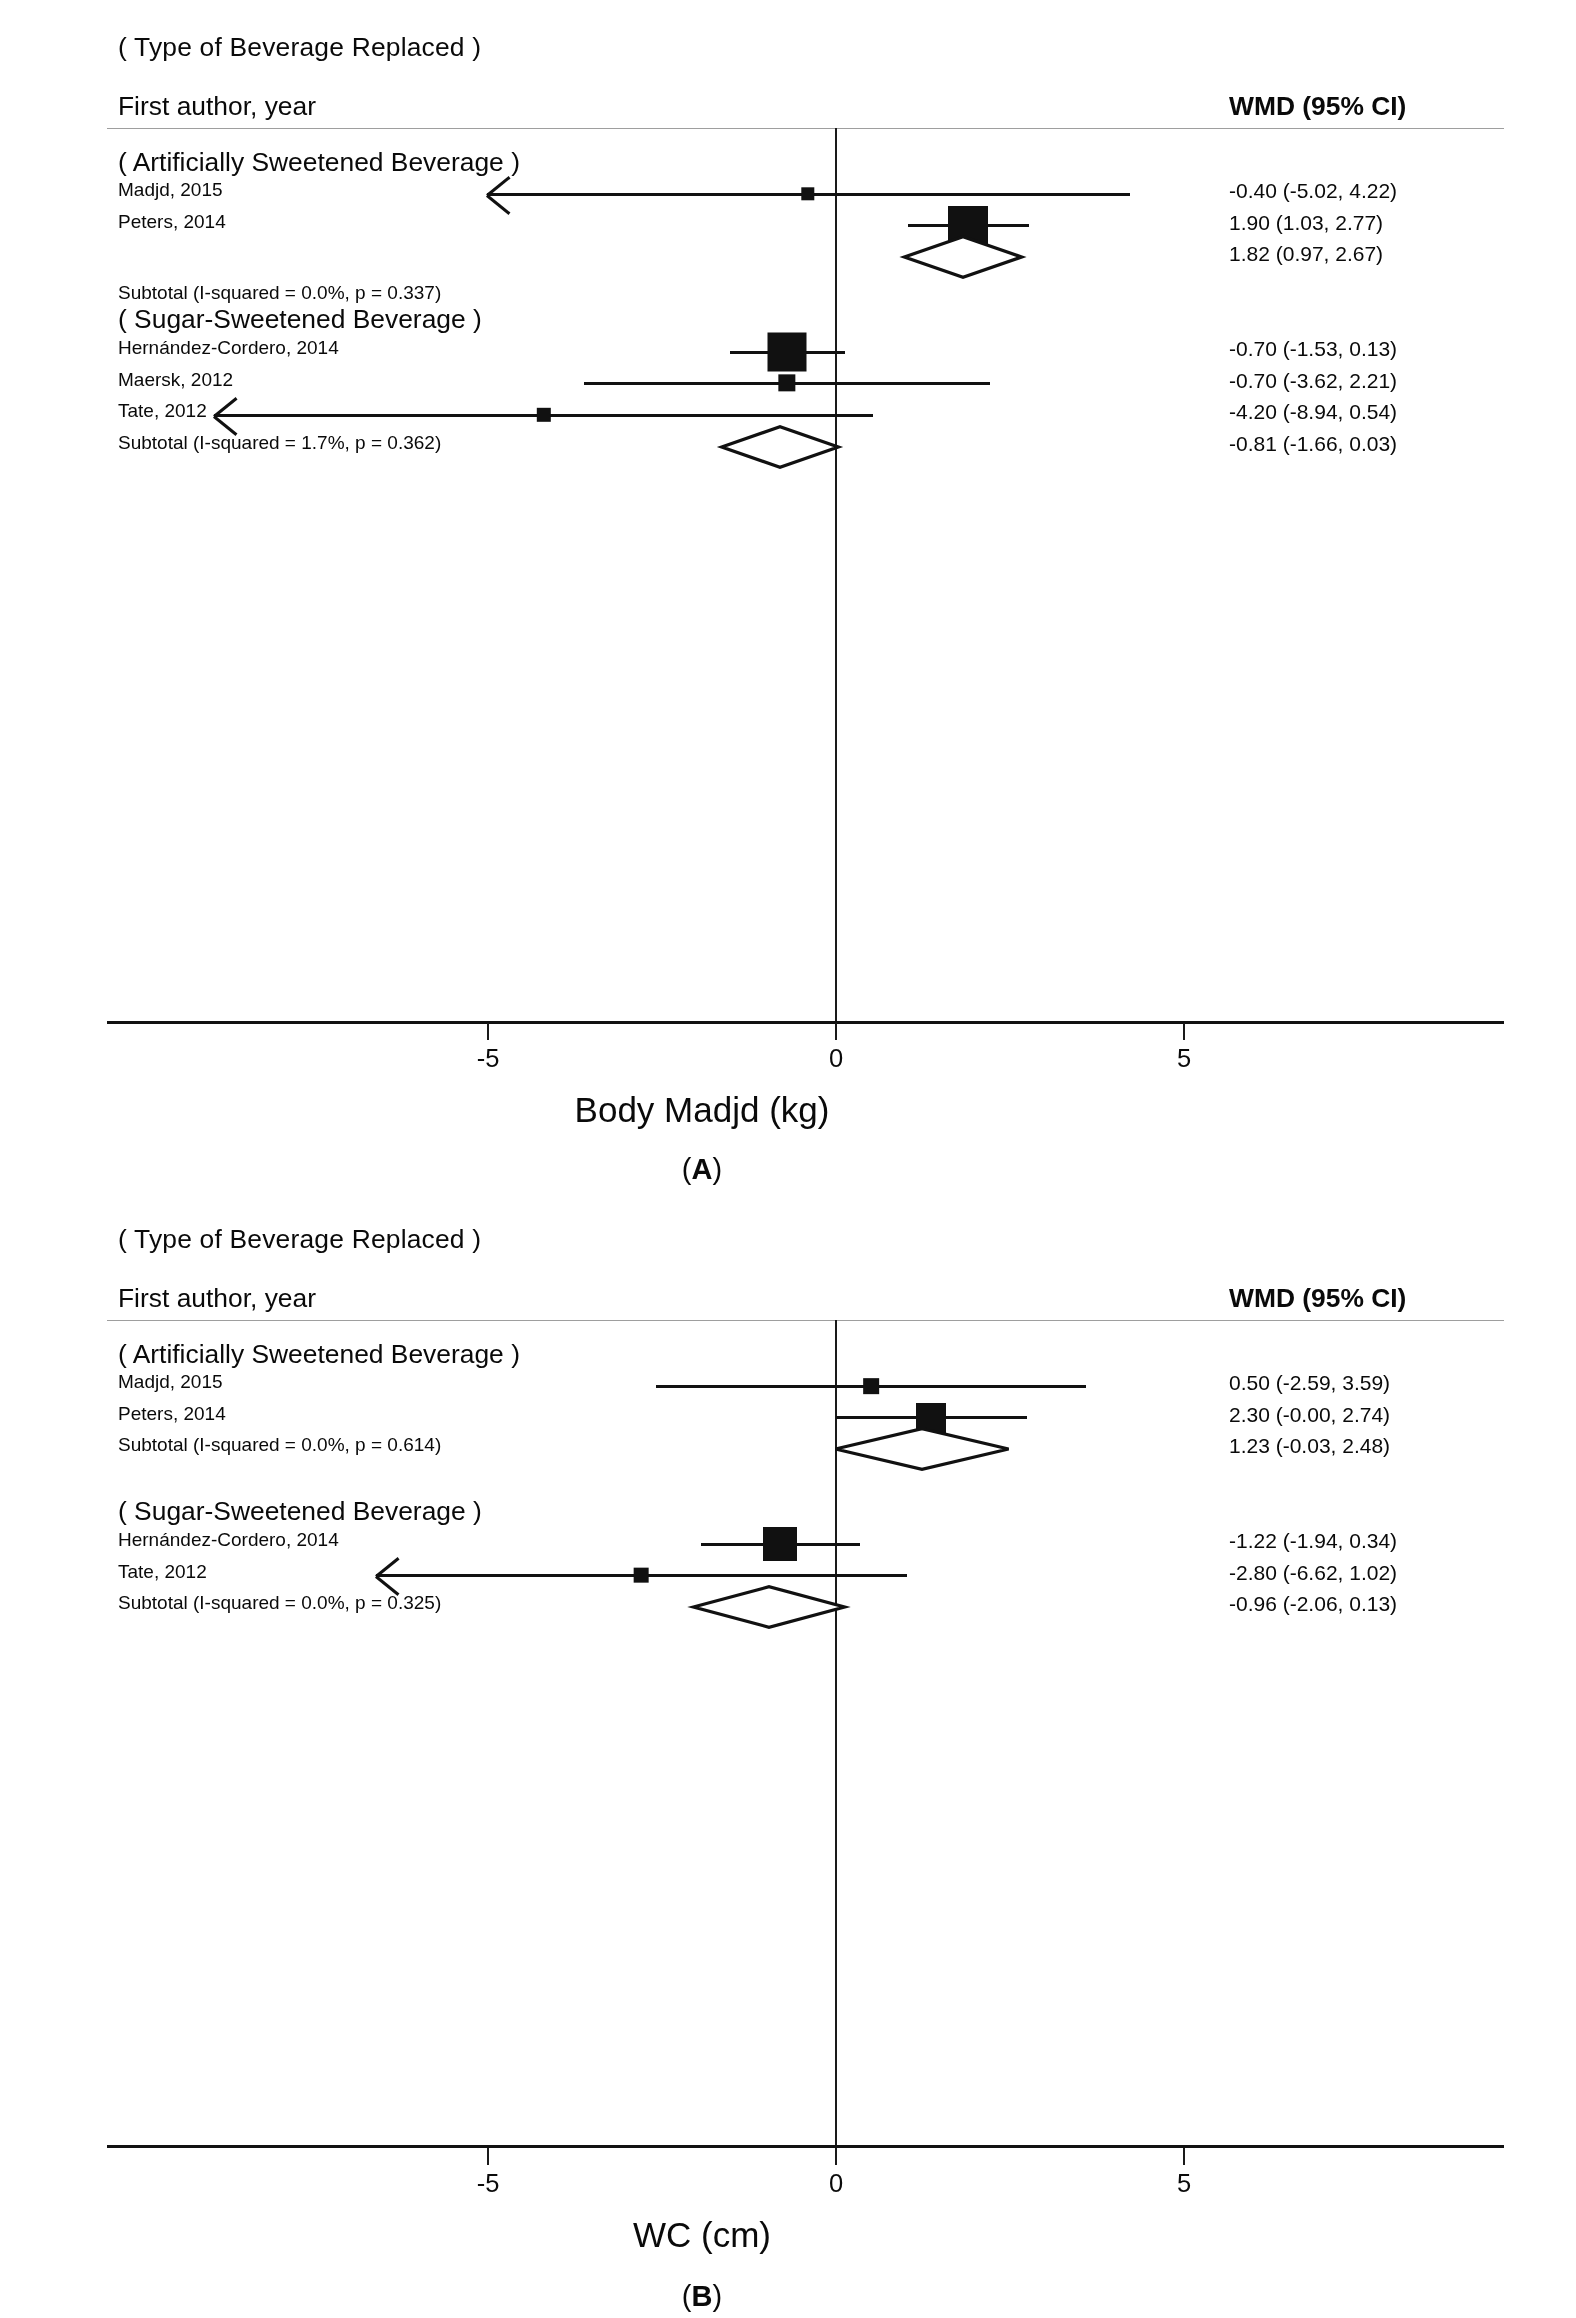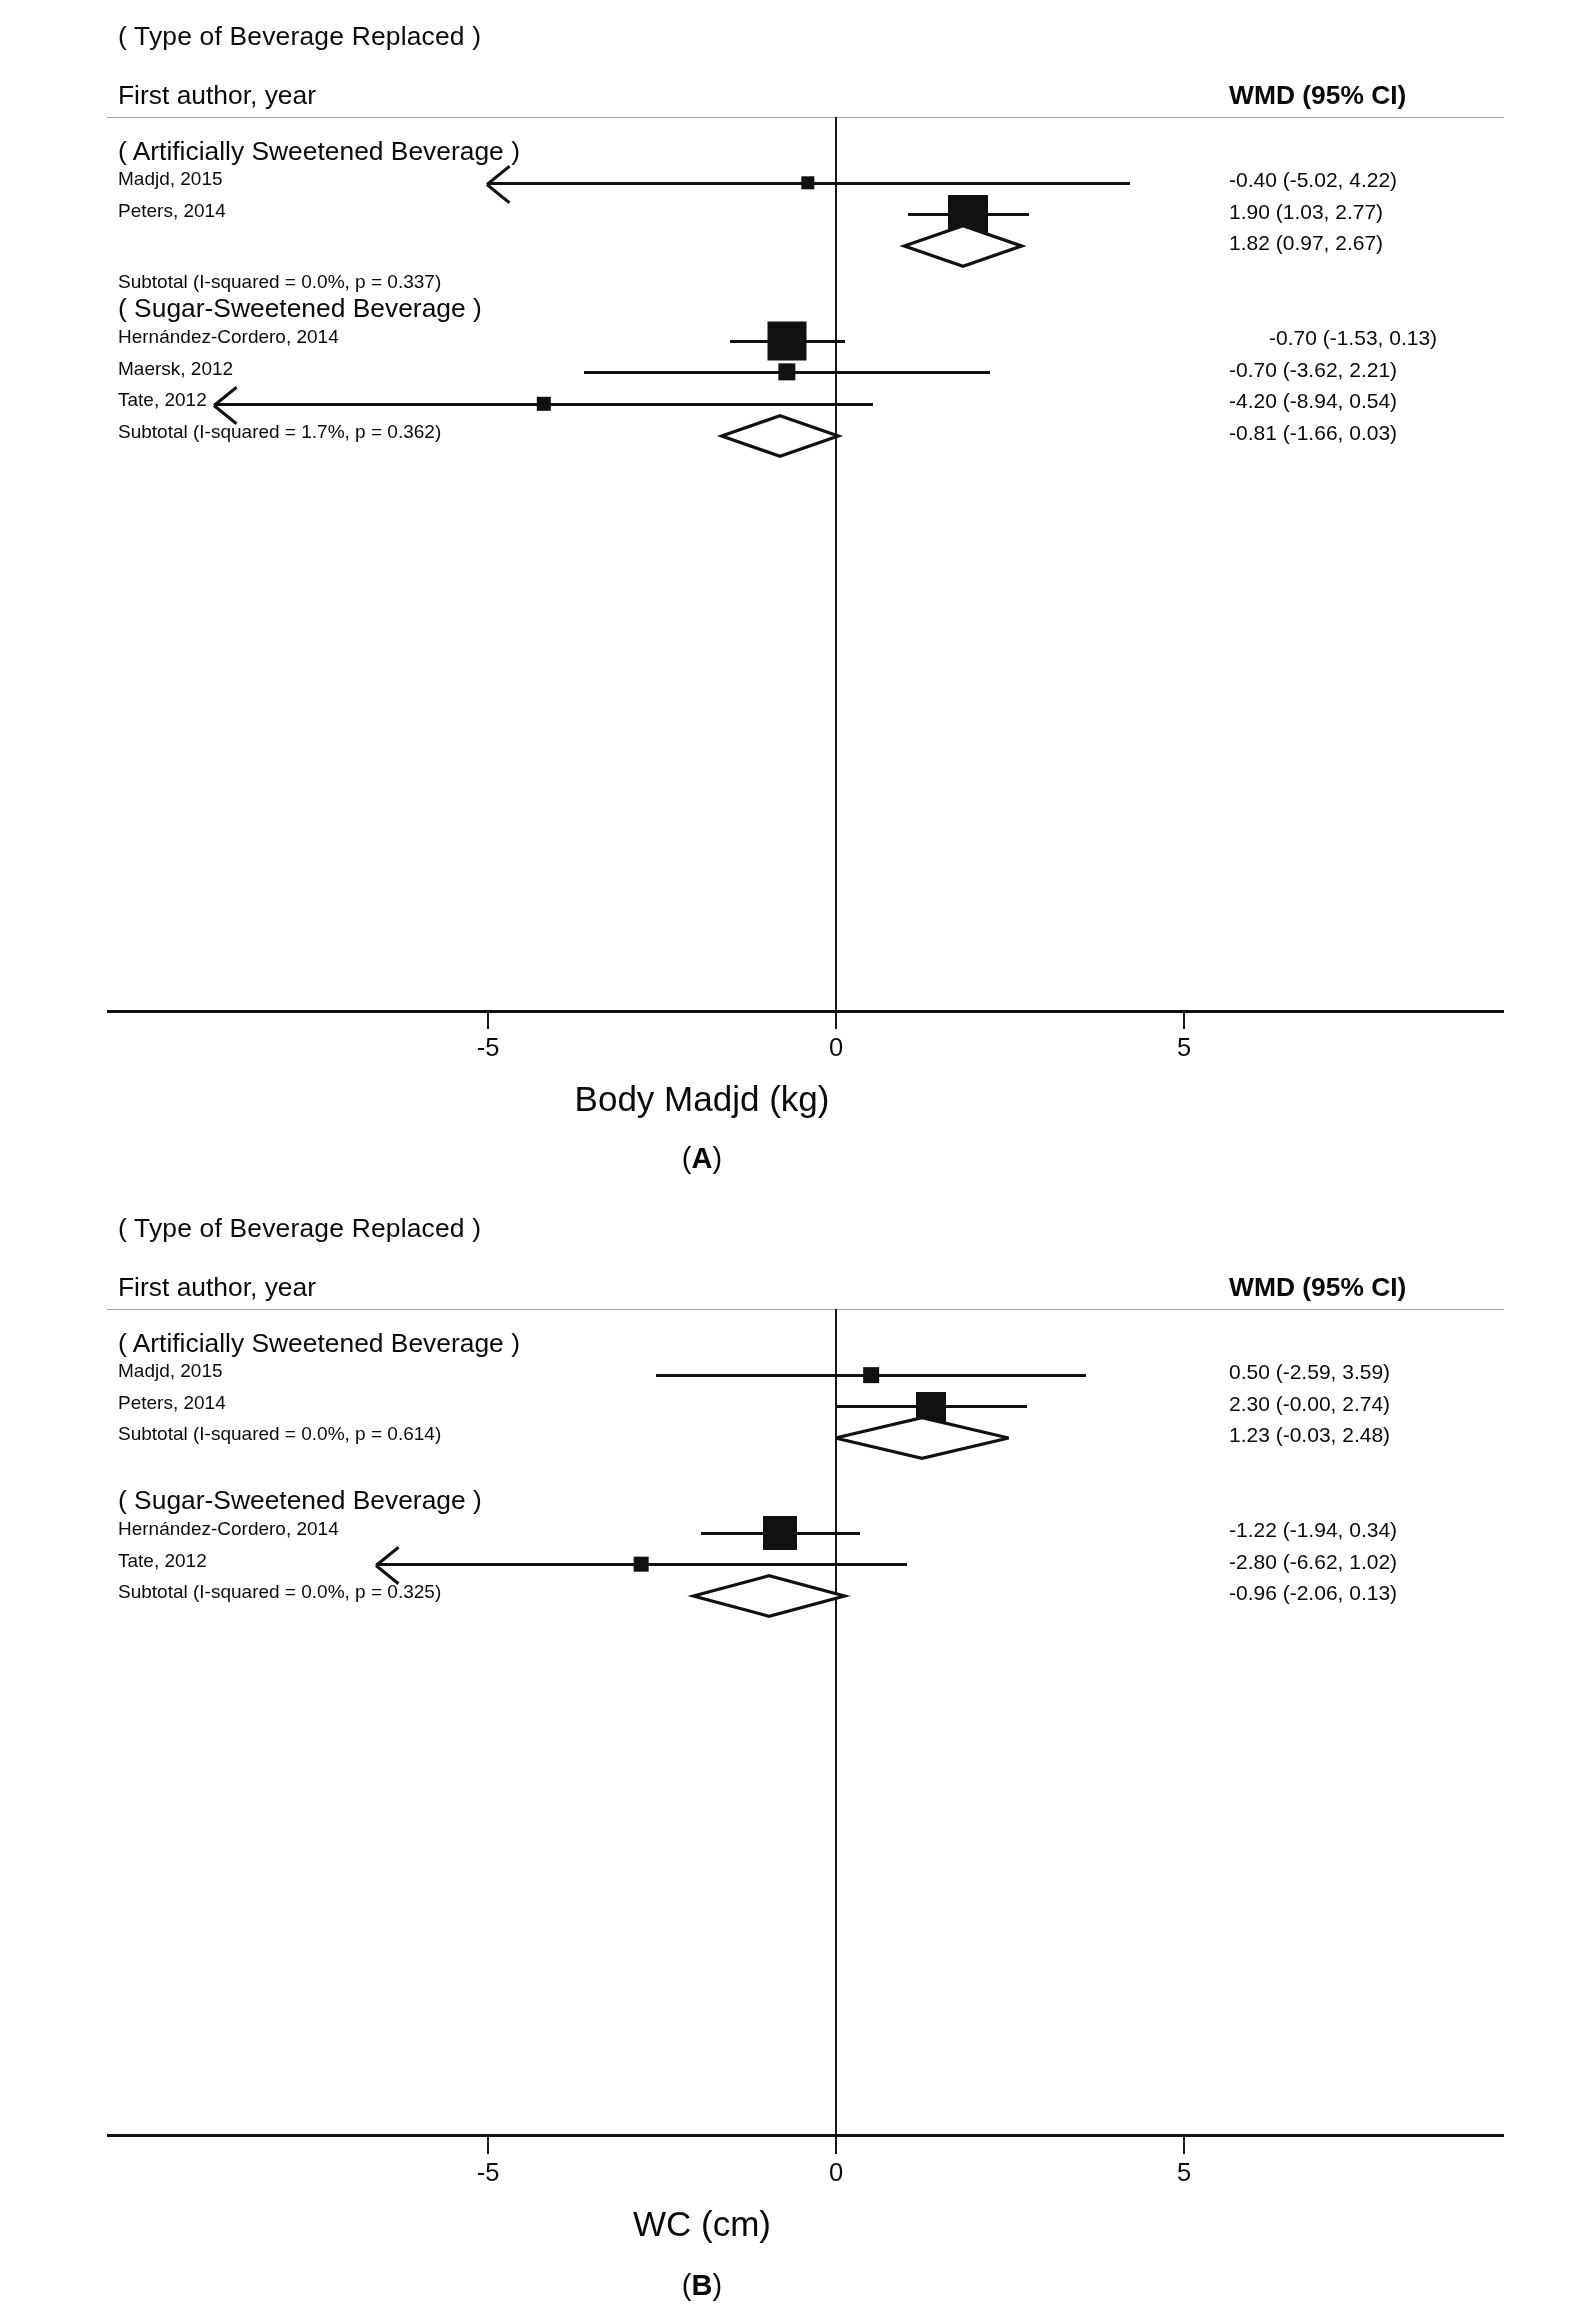--- a/index.html
+++ b/index.html
@@ -18,21 +18,21 @@
   .panel {
     position: absolute;
     left: 0;
     width: 1576px;
   }
   #panel-a { top: 0; height: 1192px; }
   #panel-b { top: 1192px; height: 1137px; }
 
   .plot-area {
     position: absolute;
-    left: 0; top: 1px;
+    left: 0; top: 12px;
     width: 1532px;
     height: 100%;
   }
 
   
   .hdr-group {
     position: absolute;
     left: 118px;
     font-size: 26.4px;
     letter-spacing: 0.2px;
@@ -187,21 +187,21 @@
       <div class="marker" style="left: 968px; top: 214px; width: 40px; height: 40px;"></div>
       <div class="row-label" style="top: 231px; margin-top: 40px;">Subtotal  (I-squared = 0.0%, p = 0.337)</div>
       <div class="row-value" style="top: 231px;">1.82 (0.97, 2.67)</div>
       <div class="diamond" style="left: 963px; top: 245px;">
         <svg width="124" height="46" viewBox="0 0 267 100">
           <polygon points="6,50 133.5,6 261,50 133.5,94" fill="#ffffff" stroke="#111111" stroke-width="7"></polygon>
         </svg>
       </div>
       <div class="group-label" style="top: 294px;">( Sugar-Sweetened Beverage )</div>
       <div class="row-label" style="top: 326px;">Hernández-Cordero, 2014</div>
-      <div class="row-value" style="top: 326px; margin-left: 40px;">-0.70 (-1.53, 0.13)</div>
+      <div class="row-value" style="top: 326px;">-0.70 (-1.53, 0.13)</div>
       <div class="ci-line" style="left: 730px; width: 115px; top: 339px;"></div>
       <div class="marker" style="left: 787px; top: 340px; width: 39px; height: 39px;"></div>
       <div class="row-label" style="top: 358px;">Maersk, 2012</div>
       <div class="row-value" style="top: 358px;">-0.70 (-3.62, 2.21)</div>
       <div class="ci-line" style="left: 584px; width: 406px; top: 370px;"></div>
       <div class="marker" style="left: 787px; top: 371px; width: 17.3px; height: 17.3px;"></div>
       <div class="row-label" style="top: 389px;">Tate, 2012</div>
       <div class="row-value" style="top: 389px;">-4.20 (-8.94, 0.54)</div>
       <div class="ci-line" style="left: 214px; width: 659px; top: 402px;"></div>
       <div class="arrow-left" style="left: 214px; top: 403px;"></div>

